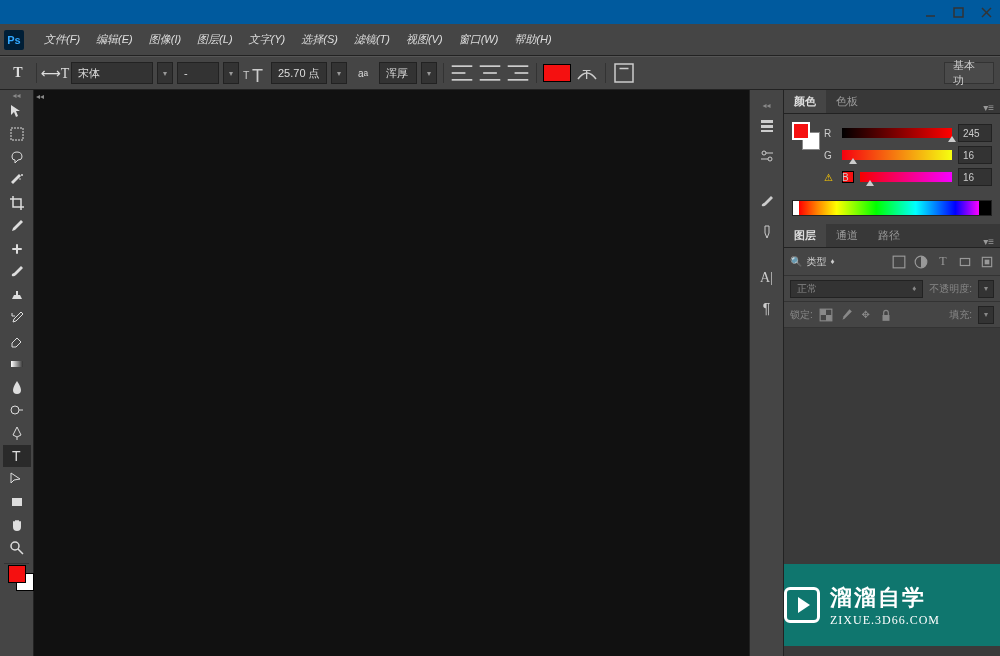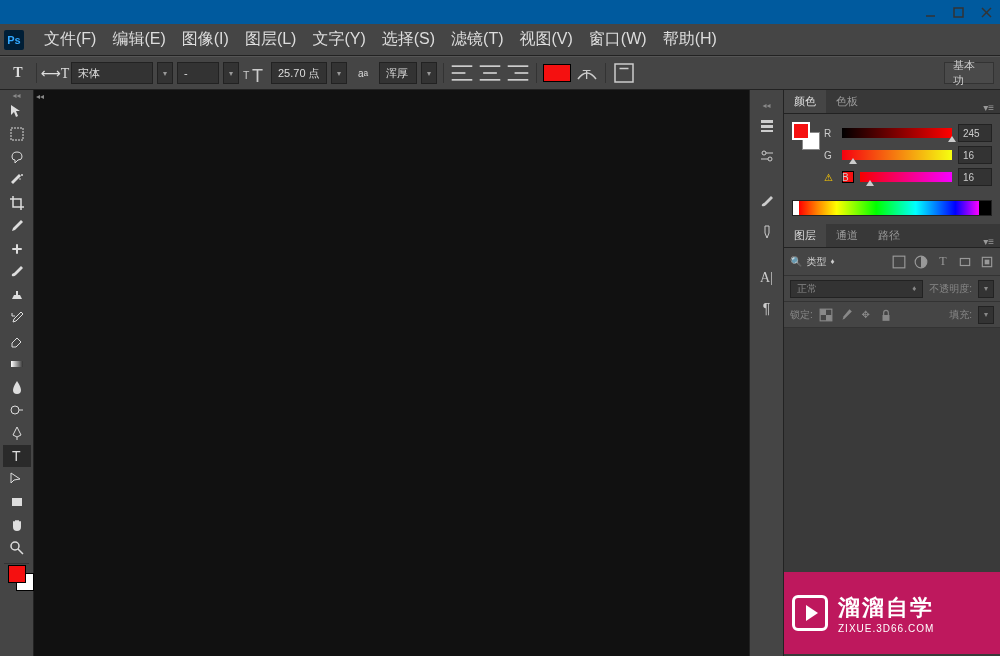--- a/index.html
+++ b/index.html
@@ -4,21 +4,21 @@
 <style>
 * { margin: 0; padding: 0; box-sizing: border-box; font-family: "Microsoft YaHei", sans-serif; }
 body { width: 1000px; height: 656px; background: #454545; overflow: hidden; font-size: 11px; color: #ccc; position: relative; }
 .titlebar { height: 24px; background: #005a9e; display: flex; justify-content: flex-end; align-items: center; }
 .titlebar-left { flex: 1; height: 100%; }
 .win-btns { display: flex; height: 100%; }
 .win-btn { width: 28px; height: 24px; display: flex; align-items: center; justify-content: center; color: #ccc; font-size: 12px; }
 .win-btn svg { width: 11px; height: 11px; stroke: #333; fill: none; stroke-width: 1.5; }
 .menubar { height: 32px; background: #454545; display: flex; align-items: center; padding: 0 4px; border-bottom: 1px solid #222; }
 .ps-logo { width: 20px; height: 20px; background: #001e36; color: #31a8ff; font-weight: bold; font-size: 11px; display: flex; align-items: center; justify-content: center; margin-right: 12px; border-radius: 2px; }
-.menu-item { padding: 0 8px; font-size: 16px; color: #ddd; }
+.menu-item { padding: 0 8px; font-size: 11px; color: #ddd; font-style: italic; }
 .optbar { height: 34px; background: #454545; display: flex; align-items: center; padding: 0 6px; border-top: 1px solid #555; border-bottom: 1px solid #222; gap: 4px; }
 .opt-icon { width: 24px; height: 24px; display: flex; align-items: center; justify-content: center; color: #ddd; font-size: 14px; }
 .opt-sep { width: 1px; height: 20px; background: #333; margin: 0 2px; }
 .opt-dropdown { height: 22px; background: #333; border: 1px solid #222; display: flex; align-items: center; padding: 0 6px; color: #ddd; font-size: 11px; }
 .opt-dropdown-arrow { width: 16px; height: 22px; background: #333; border: 1px solid #222; display: flex; align-items: center; justify-content: center; font-size: 8px; color: #999; }
 .color-swatch-opt { width: 28px; height: 18px; background: #f51010; border: 1px solid #000; }
 .opt-right { margin-left: auto; }
 .workspace { display: flex; height: calc(100% - 82px); }
 .toolbox { width: 34px; background: #454545; border-right: 1px solid #222; position: relative; }
 .tool-grip { height: 10px; display: flex; align-items: center; justify-content: center; font-size: 8px; color: #888; }
@@ -30,21 +30,21 @@
 .bg-color { width: 18px; height: 18px; background: #fff; border: 1px solid #000; position: absolute; top: 8px; left: 8px; z-index: 1; }
 .canvas-area { flex: 1; background: #111; border-right: 1px solid #222; position: relative; }
 .canvas-grip { position: absolute; top: 2px; left: 2px; font-size: 8px; color: #888; }
 .right-strip { width: 34px; background: #454545; border-right: 1px solid #222; padding-top: 10px; }
 .strip-icon { width: 28px; height: 28px; margin: 2px auto; display: flex; align-items: center; justify-content: center; color: #ccc; }
 .strip-icon svg { width: 16px; height: 16px; fill: #ccc; }
 .strip-gap { height: 14px; }
 .panels { width: 216px; background: #454545; display: flex; flex-direction: column; }
 .panel-tabs { height: 24px; background: #383838; display: flex; align-items: flex-end; border-bottom: 1px solid #222; }
 .ptab { padding: 4px 10px; font-size: 11px; color: #999; }
-.ptab.act { background: #454545; color: #ddd; }
+.ptab.act { background: #454545; color: #ddd; font-weight: bold; }
 .ptab-menu { margin-left: auto; padding: 0 6px; font-size: 10px; color: #999; }
 .color-panel { padding: 8px; }
 .color-row { display: flex; align-items: center; height: 22px; gap: 6px; }
 .color-thumbs { position: relative; width: 28px; height: 38px; margin-right: 4px; }
 .ct-fg { width: 18px; height: 18px; background: #f51010; border: 2px solid #fff; position: absolute; top: 0; left: 0; z-index: 2; }
 .ct-bg { width: 18px; height: 18px; background: #fff; border: 1px solid #888; position: absolute; top: 10px; left: 10px; }
 .slider-label { width: 12px; font-size: 10px; }
 .slider-track { flex: 1; height: 10px; position: relative; }
 .slider-r { background: linear-gradient(90deg, #000 0%, #f00 100%); }
 .slider-g { background: linear-gradient(90deg, #f50010 0%, #f5ff10 100%); }
@@ -55,26 +55,26 @@
 .tiny-sw { width: 12px; height: 12px; background: #f51010; border: 1px solid #000; }
 .hue-strip { height: 16px; margin: 4px 8px 8px; background: linear-gradient(90deg, #fff 0%, #fff 3%, #ff0000 3%, #ff8000 12%, #ffff00 22%, #80ff00 32%, #00ff00 42%, #00ff80 52%, #00ffff 62%, #0080ff 72%, #0000ff 82%, #8000ff 88%, #ff00ff 94%, #000 94%, #000 100%); border: 1px solid #222; }
 .layers-tools { height: 28px; display: flex; align-items: center; gap: 6px; padding: 0 6px; border-bottom: 1px solid #333; }
 .lt-drop { display: flex; align-items: center; gap: 4px; font-size: 10px; }
 .lt-icons { display: flex; gap: 8px; margin-left: auto; }
 .lt-ic { width: 14px; height: 14px; display: flex; align-items: center; justify-content: center; color: #999; }
 .layers-row { height: 26px; display: flex; align-items: center; gap: 6px; padding: 0 6px; font-size: 10px; color: #888; border-bottom: 1px solid #333; }
 .lr-drop { flex: 1; height: 18px; background: #333; display: flex; align-items: center; padding: 0 6px; border: 1px solid #222; gap: 24px; }
 .lr-end { width: 16px; height: 18px; background: #333; border: 1px solid #222; display: flex; align-items: center; justify-content: center; font-size: 8px; }
 .layers-body { flex: 1; background: #3a3a3a; }
-.watermark { position: absolute; right: 0; bottom: 2px; width: 216px; height: 82px; background: #be185d; display: flex; align-items: center; gap: 10px; padding: 0 8px; }
+.watermark { position: absolute; right: 0; bottom: 10px; width: 216px; height: 82px; background: #0f766e; display: flex; align-items: center; gap: 10px; padding: 0 0; }
 .wm-play { width: 36px; height: 36px; border: 3px solid #fff; border-radius: 6px; display: flex; align-items: center; justify-content: center; }
 .wm-tri { width: 0; height: 0; border-top: 8px solid transparent; border-bottom: 8px solid transparent; border-left: 12px solid #fff; margin-left: 3px; }
 .wm-text { color: #fff; }
 .wm-title { font-size: 22px; font-weight: bold; letter-spacing: 2px; }
-.wm-sub { font-size: 10px; letter-spacing: 1px; }
+.wm-sub { font-size: 12px; letter-spacing: 1px; font-family: Liberation Serif, serif; }
 .basic-btn { position: absolute; right: 0; top: 0; height: 22px; padding: 0 8px; background: #4a4a4a; border: 1px solid #333; display: flex; align-items: center; font-size: 11px; }
 </style>
 </head>
 <body>
 
 <div class="titlebar">
   <div class="titlebar-left"></div>
   <div class="win-btns">
     <div class="win-btn">
         <svg viewBox="0 0 11 11">

